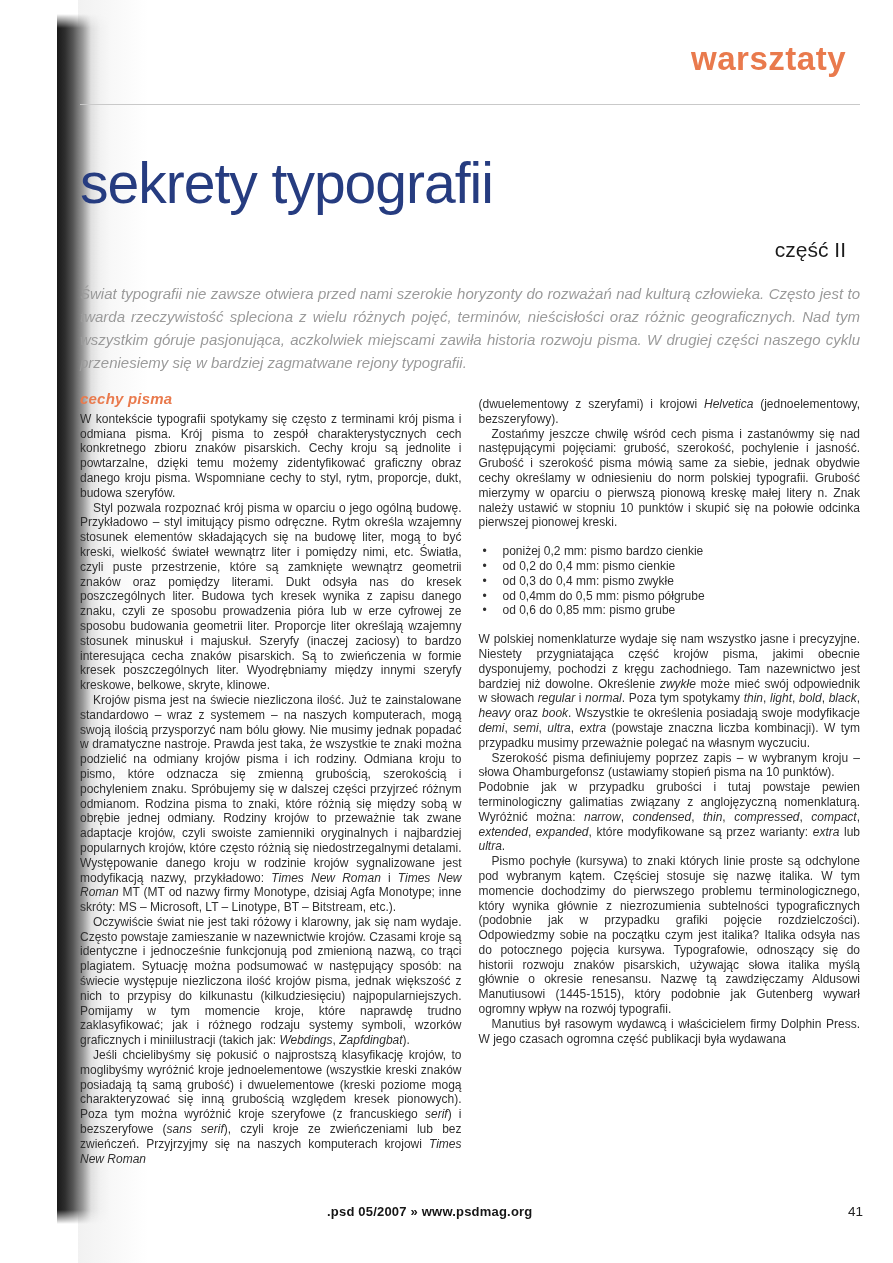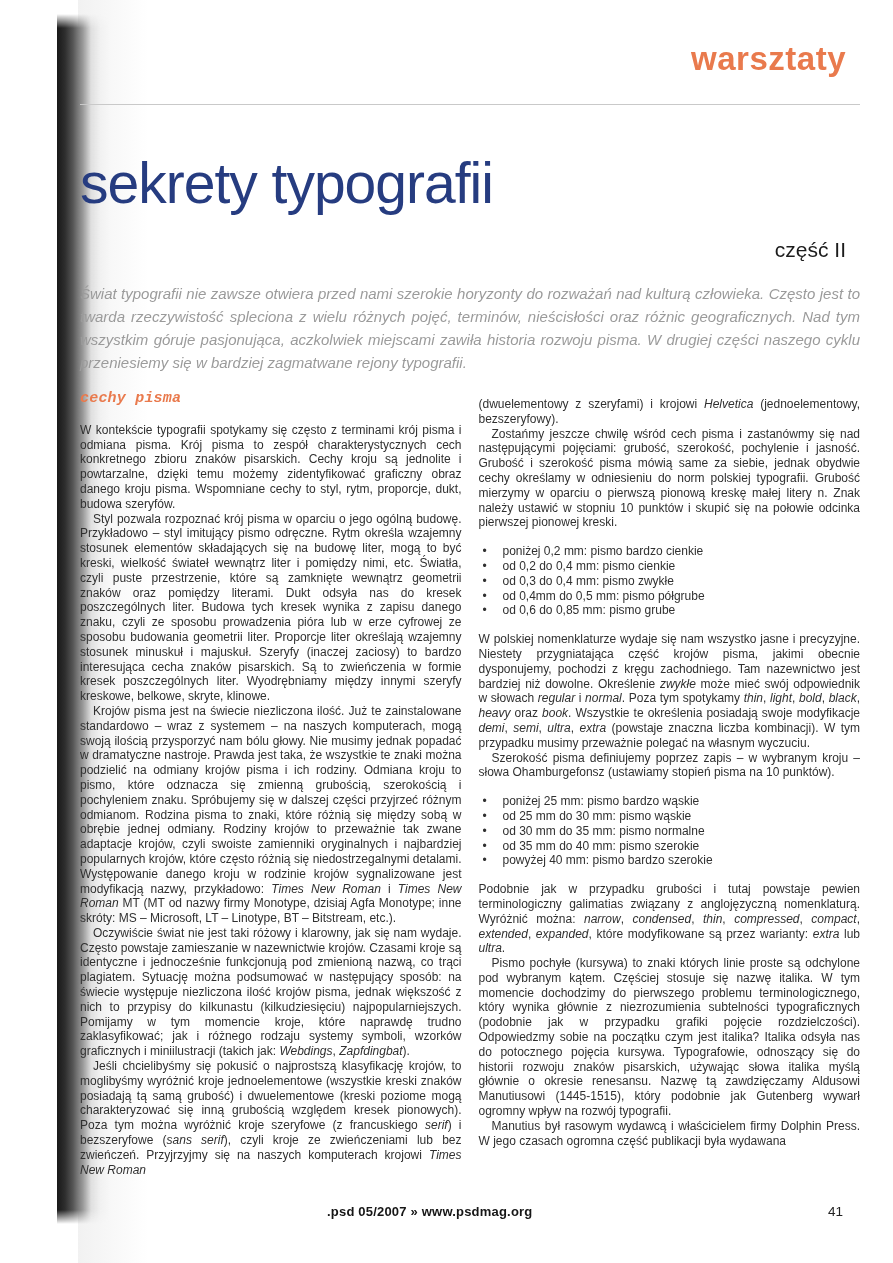--- a/index.html
+++ b/index.html
@@ -57,35 +57,35 @@
   .columns {
     position:absolute; top:392px; left:0; width:100%;
     display:flex; gap:17px;
   }
   .col { width:381.5px; font-size:12px; line-height:14.8px; text-align:justify; color:#303030; }
   .col-right { padding-top:5px; }
 
   .col-heading {
     color:var(--accent, #e97a4d);
     font-style:italic; font-weight:bold; font-size:15px;
-    letter-spacing:0.2px; margin-bottom:16px;font-family:Liberation Mono, monospace;
+    letter-spacing:0.2px; margin-bottom:5px;
   }
   .col p.indent { text-indent:13px; }
   .col i { font-style:italic; }
 
   ul.spec-list { list-style:none; margin:14px 0; }
   ul.spec-list li { position:relative; padding-left:24px; }
   ul.spec-list li::before { content:"\2022"; position:absolute; left:4px; }
 
   .footer-issue {
     position:absolute; top:1204px; left:247px;
     font-size:13px; font-weight:bold; color:#161616; letter-spacing:0.2px;
   }
   .footer-page {
-    position:absolute; top:1204px; left:748px;
+    position:absolute; top:1204px; left:768px;
     font-size:13.5px; color:#222222;
   }
 </style>
 </head>
 <body>
 
 <div class="page">
   <div class="spine"></div>
   <div class="page-shade"></div>
 
@@ -120,27 +120,20 @@
           <li>poniżej 0,2 mm: pismo bardzo cienkie</li>
           <li>od 0,2 do 0,4 mm: pismo cienkie</li>
           <li>od 0,3 do 0,4 mm: pismo zwykłe</li>
           <li>od 0,4mm do 0,5 mm: pismo półgrube</li>
           <li>od 0,6 do 0,85 mm: pismo grube</li>
         </ul>
 
         <p>W polskiej nomenklaturze wydaje się nam wszystko jasne i precyzyjne. Niestety przygniatająca część krojów pisma, jakimi obecnie dysponujemy, pochodzi z kręgu zachodniego. Tam nazewnictwo jest bardziej niż dowolne. Określenie <i>zwykłe</i> może mieć swój odpowiednik w słowach <i>regular</i> i <i>normal</i>. Poza tym spotykamy <i>thin</i>, <i>light</i>, <i>bold</i>, <i>black</i>, <i>heavy</i> oraz <i>book</i>. Wszystkie te określenia posiadają swoje modyfikacje <i>demi</i>, <i>semi</i>, <i>ultra</i>, <i>extra</i> (powstaje znaczna liczba kombinacji). W tym przypadku musimy przeważnie polegać na własnym wyczuciu.</p>
         <p class="indent">Szerokość pisma definiujemy poprzez zapis – w wybranym kroju – słowa Ohamburgefonsz (ustawiamy stopień pisma na 10 punktów).</p>
 
-        <ul class="spec-list">
-          <li>poniżej 25 mm: pismo bardzo wąskie</li>
-          <li>od 25 mm do 30 mm: pismo wąskie</li>
-          <li>od 30 mm do 35 mm: pismo normalne</li>
-          <li>od 35 mm do 40 mm: pismo szerokie</li>
-          <li>powyżej 40 mm: pismo bardzo szerokie</li>
-        </ul>
 
         <p>Podobnie jak w przypadku grubości i tutaj powstaje pewien terminologiczny galimatias związany z anglojęzyczną nomenklaturą. Wyróżnić można: <i>narrow</i>, <i>condensed</i>, <i>thin</i>, <i>compressed</i>, <i>compact</i>, <i>extended</i>, <i>expanded</i>, które modyfikowane są przez warianty: <i>extra</i> lub <i>ultra</i>.</p>
         <p class="indent">Pismo pochyłe (kursywa) to znaki których linie proste są odchylone pod wybranym kątem. Częściej stosuje się nazwę italika. W tym momencie dochodzimy do pierwszego problemu terminologicznego, który wynika głównie z niezrozumienia subtelności typograficznych (podobnie jak w przypadku grafiki pojęcie rozdzielczości). Odpowiedzmy sobie na początku czym jest italika? Italika odsyła nas do potocznego pojęcia kursywa. Typografowie, odnoszący się do historii rozwoju znaków pisarskich, używając słowa italika myślą głównie o okresie renesansu. Nazwę tą zawdzięczamy Aldusowi Manutiusowi (1445-1515), który podobnie jak Gutenberg wywarł ogromny wpływ na rozwój typografii.</p>
         <p class="indent">Manutius był rasowym wydawcą i właścicielem firmy Dolphin Press. W jego czasach ogromna część publikacji była wydawana</p>
       </div>
 
     </div>
 
     <div class="footer-issue">.psd 05/2007 » www.psdmag.org</div>
     <div class="footer-page">41</div>

